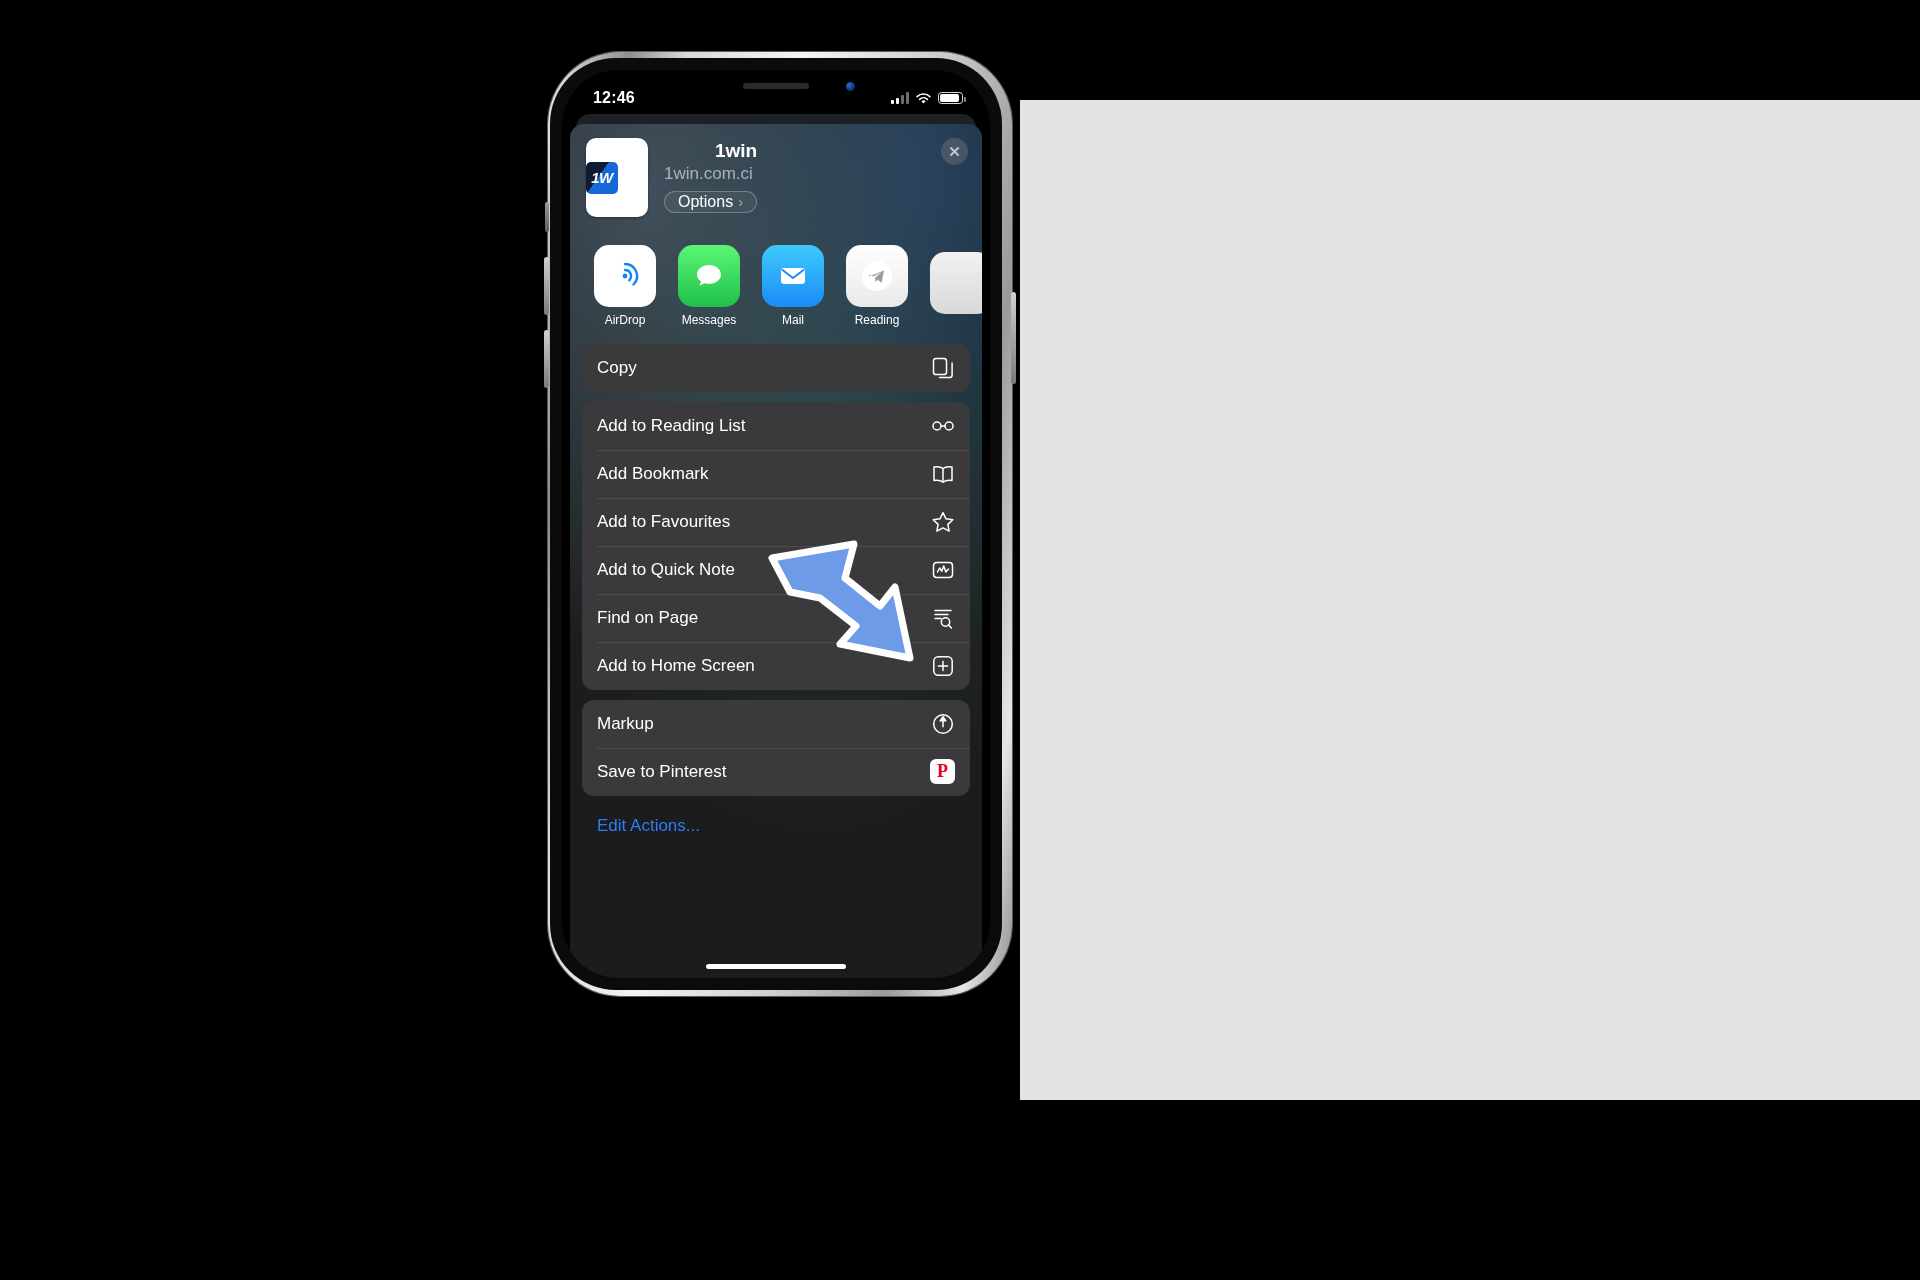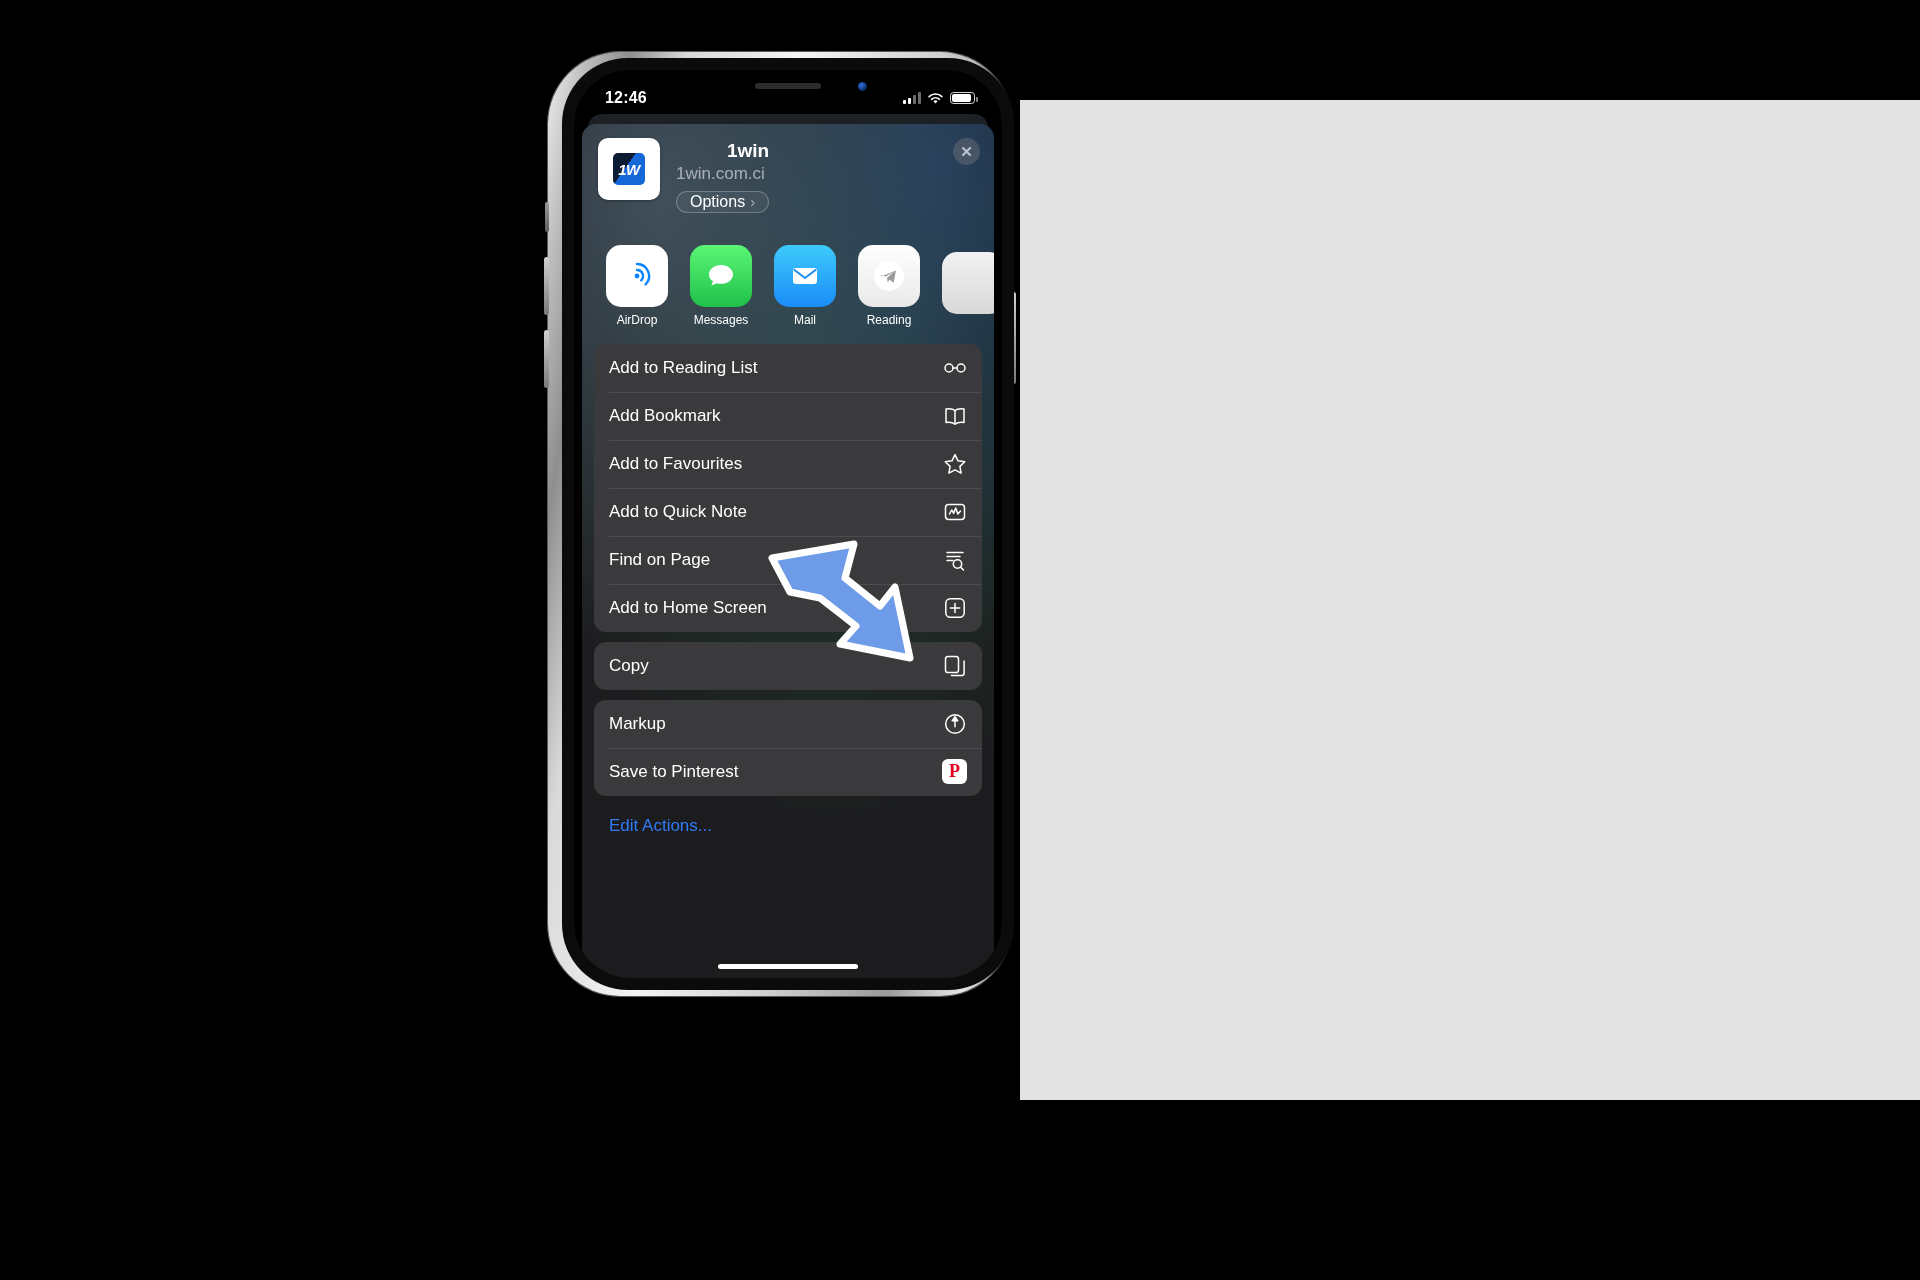--- a/index.html
+++ b/index.html
@@ -20,21 +20,21 @@
 
   
   .phone {
     position: absolute; left: 548px; top: 52px;
     width: 464px; height: 944px;
     border-radius: 72px;
     background: linear-gradient(100deg,#f2f2f2 0%,#bfbfbf 6%,#8e8e8e 13%,#d9d9d9 22%,#f4f4f4 40%,#cfcfcf 62%,#9a9a9a 80%,#e6e6e6 92%,#8c8c8c 100%);
     box-shadow: 0 0 0 1px #5a5a5a;
   }
   .phone-inner {
-    position: absolute; left: 14px; top: 6px;
+    position: absolute; left: 2px; top: 6px;
     width: 452px; height: 932px;
     border-radius: 66px;
     background: #0b0b0b;
   }
   .screen {
     position: absolute; left: 12px; top: 12px;
     width: 428px; height: 908px;
     border-radius: 56px;
     background: #000;
     overflow: hidden;
@@ -96,22 +96,22 @@
     border-radius: 14px;
     background:
       radial-gradient(140% 90% at 18% 8%, rgba(70,86,100,.85) 0%, rgba(30,34,38,0) 60%),
       radial-gradient(120% 90% at 85% 5%, rgba(38,70,110,.75) 0%, rgba(30,34,38,0) 62%),
       radial-gradient(110% 80% at 60% 30%, rgba(40,90,60,.55) 0%, rgba(30,34,38,0) 66%),
       #1c1c1e;
     overflow: hidden;
   }
   .sheet-head { position: relative; height: 118px; padding: 14px 16px 0 16px; display:flex; }
   .app-icon {
-    width: 62px; height: 62px; border-radius: 10px; background: #fff;
-    display:flex; align-items:center; justify-content:center; flex: 0 0 auto;
+    width: 62px; height: 79px; border-radius: 10px; background: #fff;
+    display:flex; align-items:center; justify-content:flex-start; flex: 0 0 auto;
     box-shadow: 0 1px 3px rgba(0,0,0,.35);
   }
   .logo-tile {
     width: 32px; height: 32px; border-radius: 5px;
     background: linear-gradient(125deg,#0d1b33 0%,#0d1b33 42%,#1668d8 42%,#1668d8 100%);
     display:flex; align-items:center; justify-content:center;
     font-size: 15px; font-weight: 800; color:#fff; font-style: italic; letter-spacing:-.5px;
   }
   .head-text { margin-left: 16px; padding-top: 2px; min-width:0; }
   .head-title { color:#fff; font-size:19px; font-weight:700; line-height:1.2;text-align:right; }
@@ -294,20 +294,32 @@
             <div class="app">
               <div class="tile tile-more"></div>
               <div class="lbl"></div>
             </div>
             <div class="app-fade"></div>
           </div>
 
           <div class="groups">
 
             <div class="group">
+              <div class="row">
+                <span class="lbl">Copy</span>
+                <span class="ico">
+                  <svg viewBox="0 0 26 26" fill="none" stroke="#fff" stroke-width="1.5">
+                    <rect x="3.5" y="3.5" width="13" height="16" rx="2.6"></rect>
+                    <path d="M9.5 22.5h10a2.6 2.6 0 0 0 2.6-2.6V8" stroke-linecap="round"></path>
+                  </svg>
+                </span>
+              </div>
+            </div>
+
+            <div class="group">
 
               <div class="row">
                 <span class="lbl">Add to Reading List</span>
                 <span class="ico">
                   <svg viewBox="0 0 26 26" fill="none" stroke="#fff" stroke-width="1.5">
                     <circle cx="7" cy="13" r="4"></circle>
                       <circle cx="19" cy="13" r="4"></circle>
                     <path d="M11 13h4" stroke-linecap="round"></path>
                   </svg>
                 </span>
@@ -352,32 +364,20 @@
                   </svg>
                 </span>
               </div>
 
               <div class="row">
                 <span class="lbl">Add to Home Screen</span>
                 <span class="ico">
                   <svg viewBox="0 0 26 26" fill="none" stroke="#fff" stroke-width="1.5">
                     <rect x="3.8" y="3.8" width="18.4" height="18.4" rx="4.4"></rect>
                     <path d="M13 8.4v9.2M8.4 13h9.2" stroke-linecap="round"></path>
-                  </svg>
-                </span>
-              </div>
-            </div>
-
-            <div class="group">
-              <div class="row">
-                <span class="lbl">Copy</span>
-                <span class="ico">
-                  <svg viewBox="0 0 26 26" fill="none" stroke="#fff" stroke-width="1.5">
-                    <rect x="3.5" y="3.5" width="13" height="16" rx="2.6"></rect>
-                    <path d="M9.5 22.5h10a2.6 2.6 0 0 0 2.6-2.6V8" stroke-linecap="round"></path>
                   </svg>
                 </span>
               </div>
             </div>
 
             <div class="group">
               <div class="row">
                 <span class="lbl">Markup</span>
                 <span class="ico">
                   <svg viewBox="0 0 26 26" fill="none" stroke="#fff" stroke-width="1.5">

